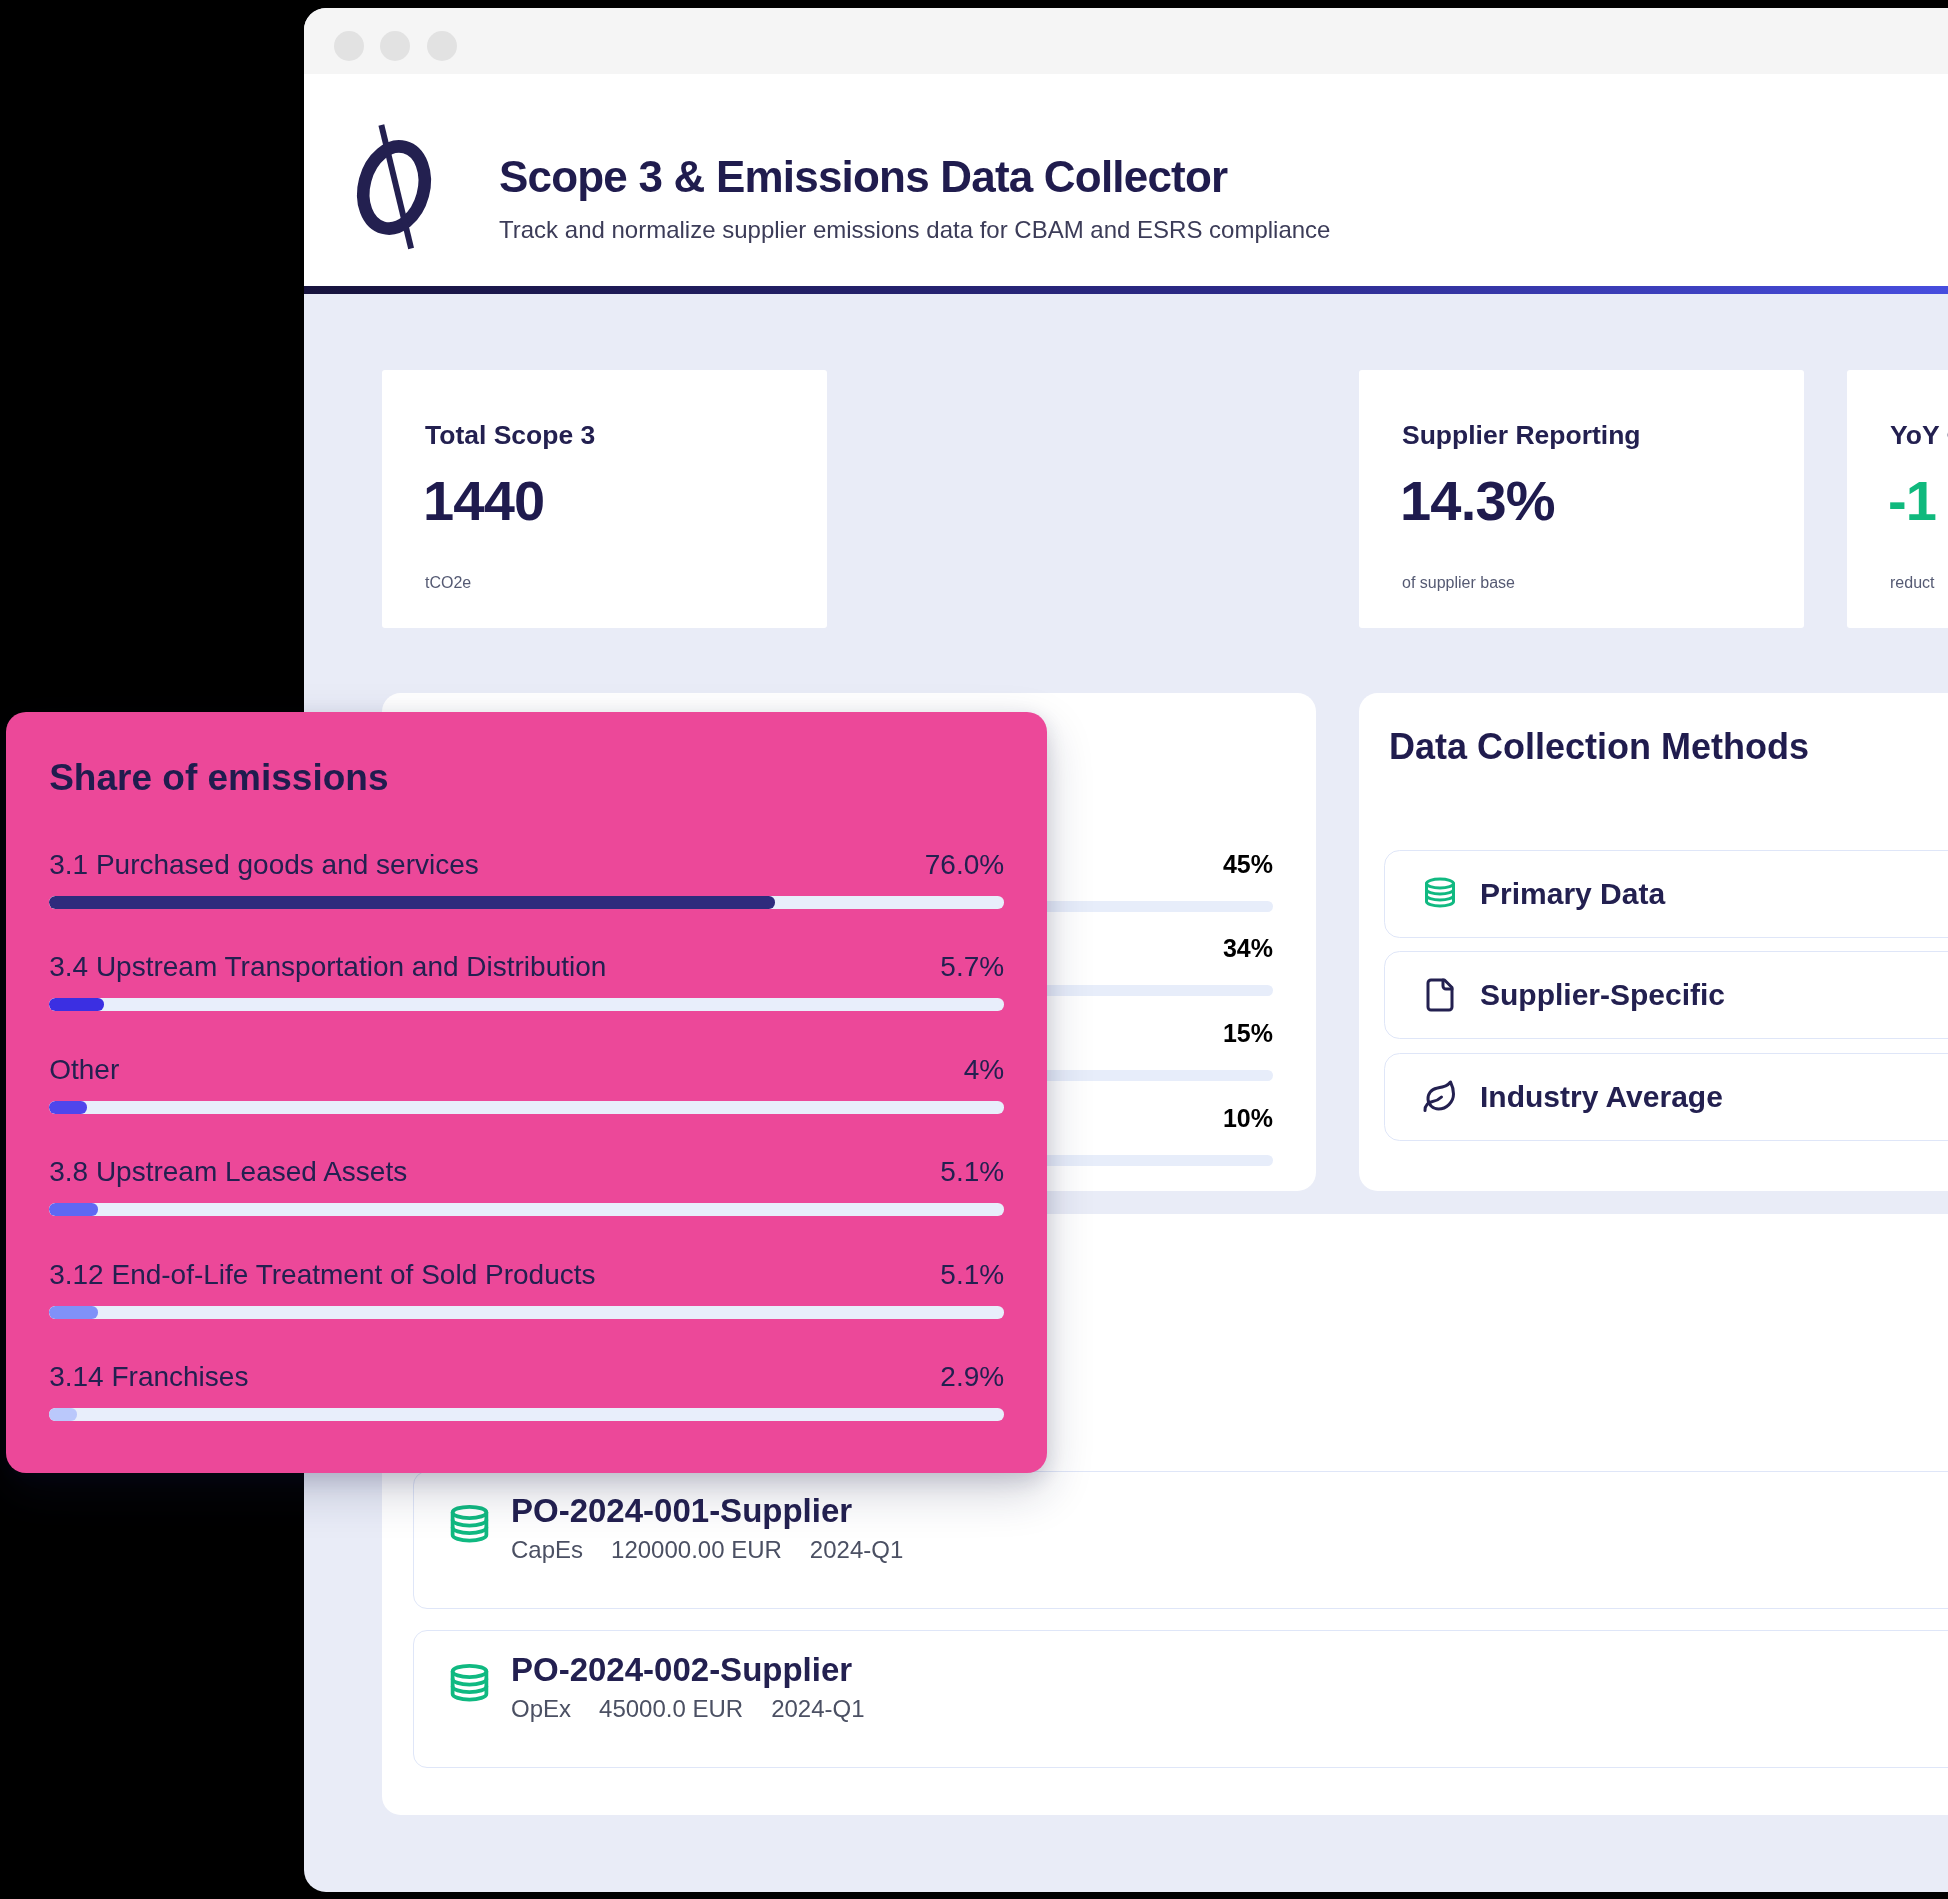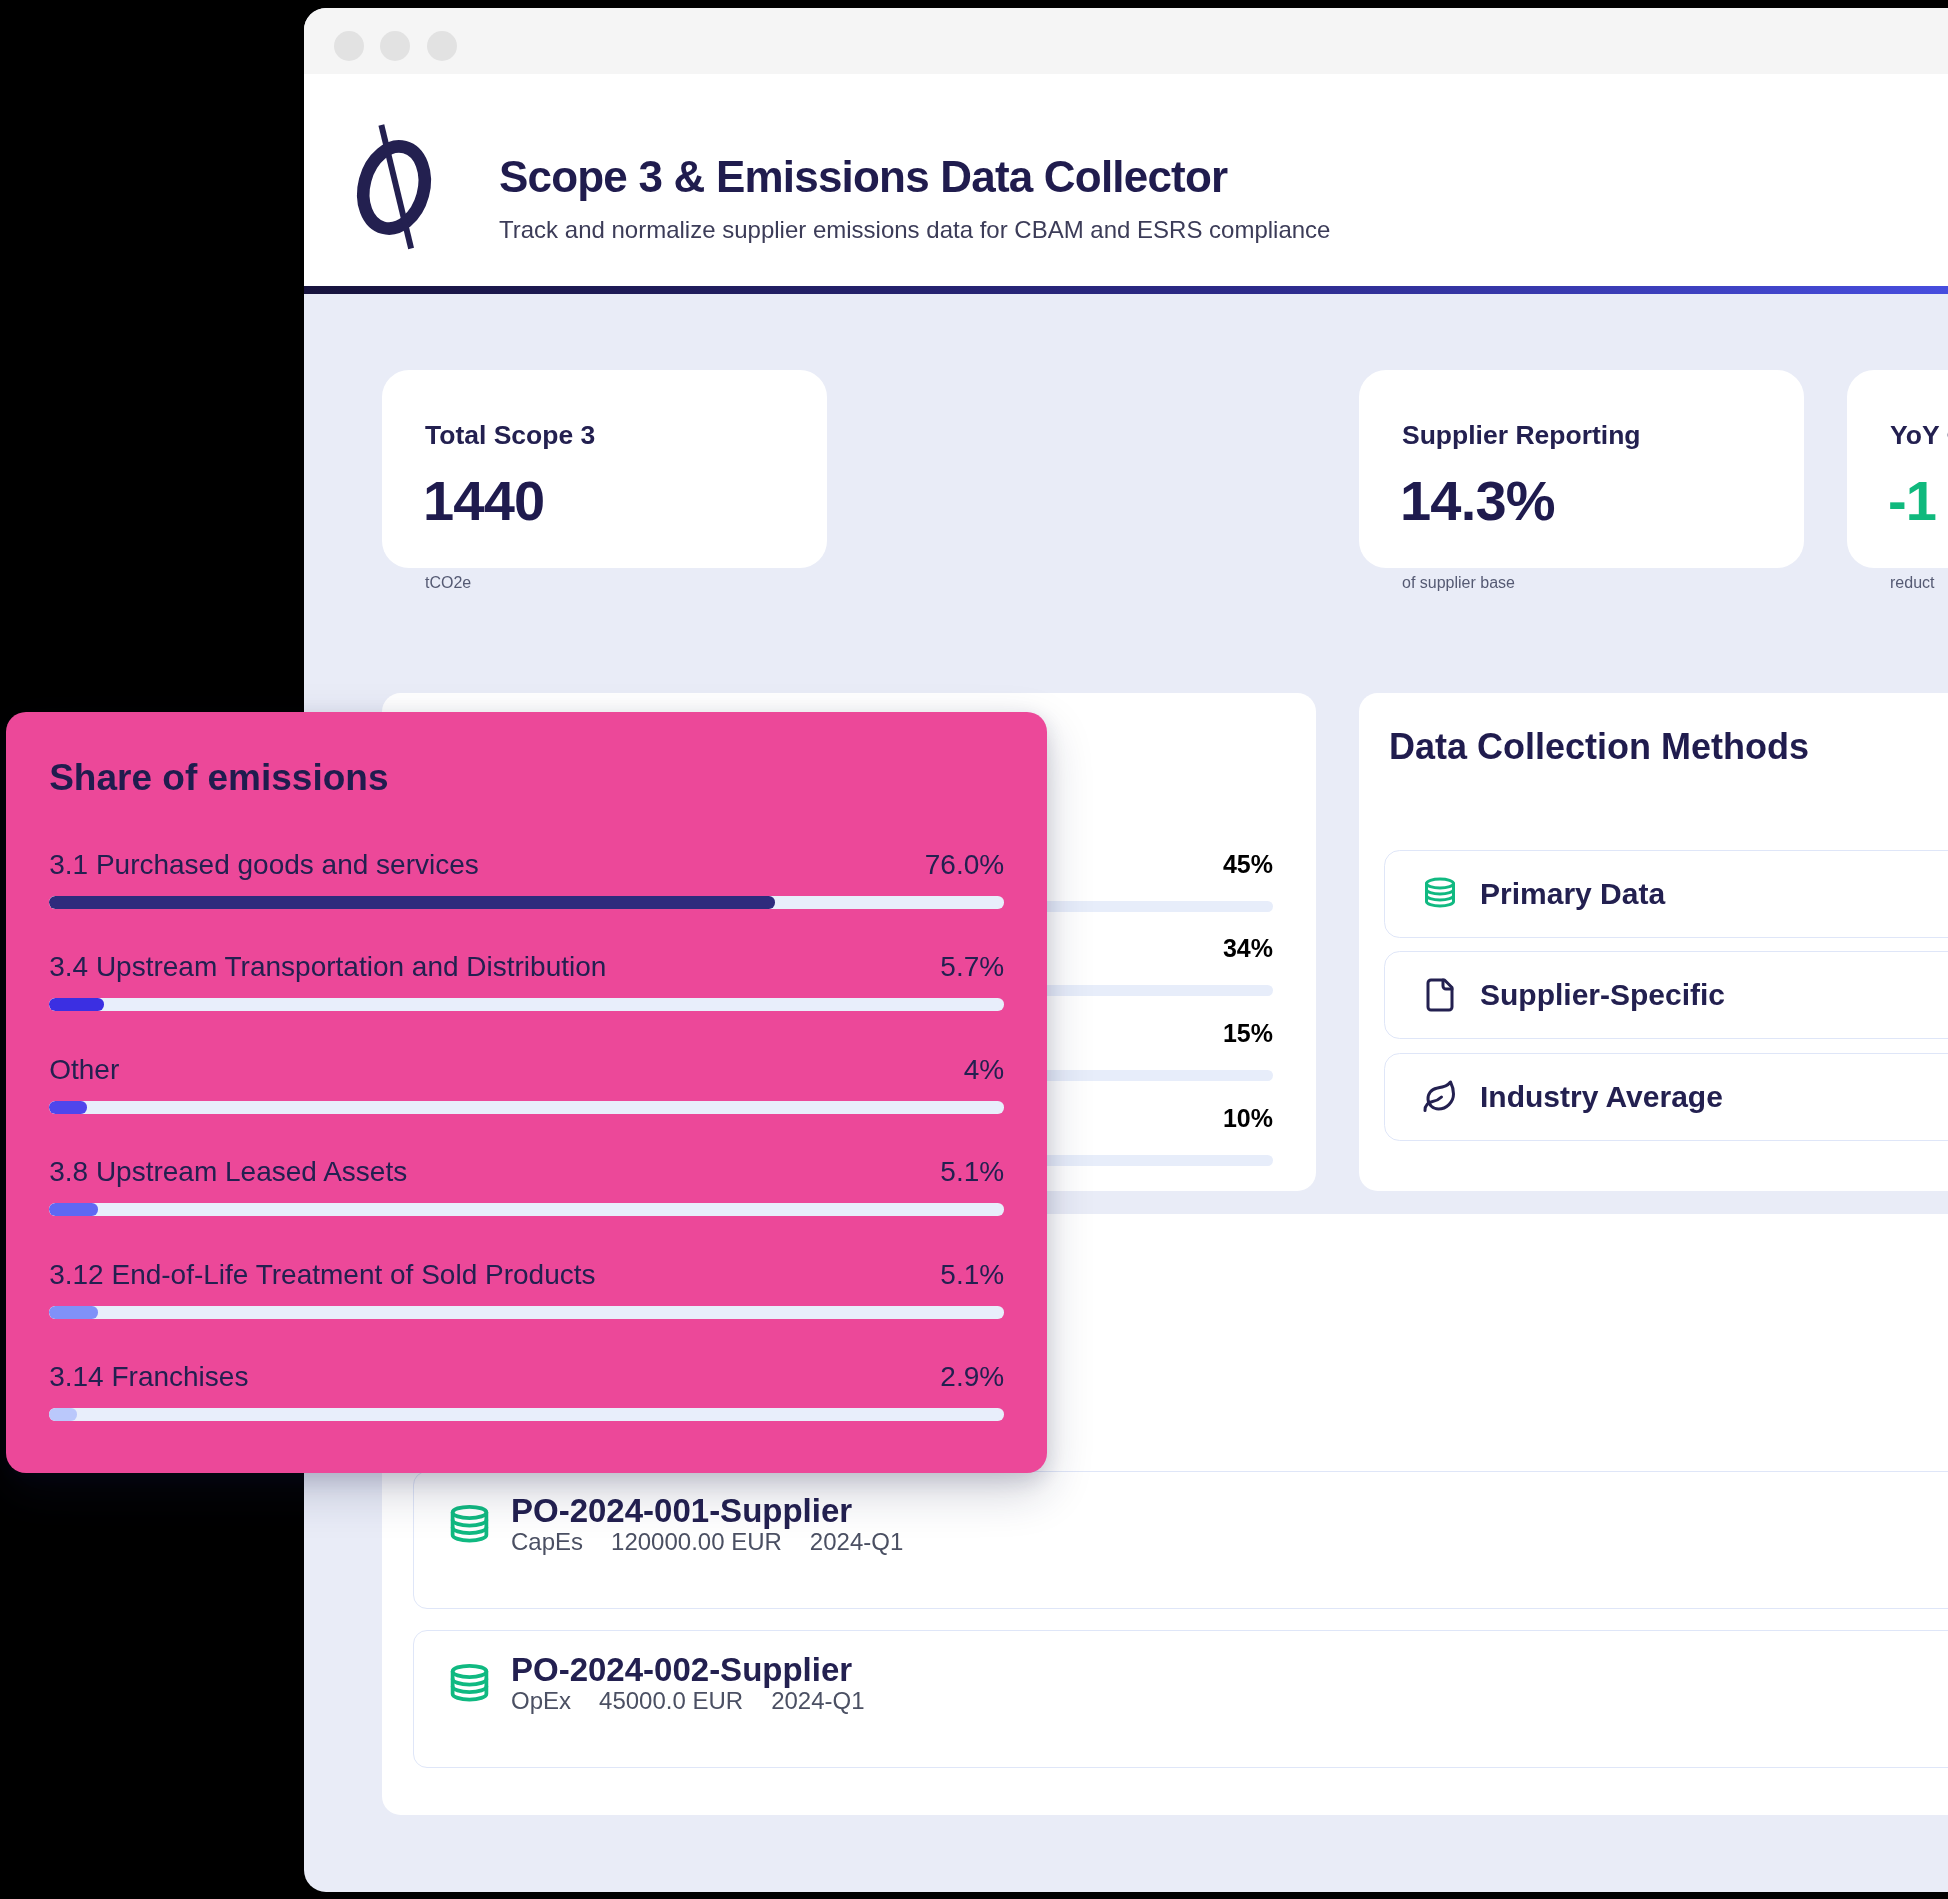--- a/index.html
+++ b/index.html
@@ -14,21 +14,21 @@
   .titlebar{position:absolute;left:0;top:0;width:100%;height:66px;background:#f5f5f5;}
   .dot{position:absolute;top:23px;width:30px;height:30px;border-radius:50%;background:#e2e2e2;}
   .dot:nth-of-type(1){left:30px;}.dot:nth-of-type(2){left:76px;}.dot:nth-of-type(3){left:123px;}
   .header{position:absolute;left:0;top:66px;width:100%;height:212px;background:#ffffff;}
   .logo{position:absolute;left:48px;top:45px;width:84px;height:134px;}
   .app-title{position:absolute;left:195px;top:78px;font-size:44px;font-weight:700;color:#201c4e;letter-spacing:-0.8px;}
   .app-subtitle{position:absolute;left:195px;top:142px;font-size:24px;color:#3c3c58;}
   .gradient-bar{position:absolute;left:0;top:278px;width:100%;height:7.8px;
     background:linear-gradient(90deg,#17133d 0%,#2c2a8a 55%,#4a51e8 100%);}
   
-  .kpi-card{position:absolute;top:362px;width:445px;height:198px;background:#fff;border-radius:27px;}
+  .kpi-card{position:absolute;top:362px;width:445px;height:258px;background:#fff;border-radius:3px;}
   .kpi-label{position:absolute;left:43px;top:50px;font-size:26.5px;font-weight:600;color:#232050;}
   .kpi-value{position:absolute;left:41px;top:98px;font-size:56px;font-weight:700;color:#1f1b4e;letter-spacing:-0.8px;}
   .kpi-value.green{color:#10b97d;}
   .kpi-sub{position:absolute;left:43px;top:204px;font-size:16px;color:#555a73;}
   .kpi-icon{position:absolute;top:44px;right:43px;width:34px;height:34px;color:#10b981;}
   
   .chart-card{position:absolute;left:78px;top:685px;width:934px;height:498px;background:#fff;border-radius:18.7px;}
   .bg-row{position:absolute;left:43px;right:43px;height:70px;}
   .bg-row:nth-of-type(1){top:156px;}.bg-row:nth-of-type(2){top:240px;}
   .bg-row:nth-of-type(3){top:325px;}.bg-row:nth-of-type(4){top:410px;}
@@ -44,21 +44,21 @@
   .method-icon.green{color:#10b981;}
   .method-icon.navy{color:#232050;}
   .method-label{position:absolute;left:95px;top:26.5px;font-size:30px;font-weight:600;color:#232050;}
   
   .po-card{position:absolute;left:78px;top:1206px;width:1790px;height:601px;background:#fff;border-radius:18.7px;}
   .po-row{position:absolute;left:31px;width:1728px;height:136px;background:#fff;
     border:1.6px solid #dfe6f8;border-radius:14px;}
   .po-row:nth-of-type(1){top:257px;}.po-row:nth-of-type(2){top:416px;}
   .po-icon{position:absolute;left:33px;top:31px;width:45px;height:45px;color:#10b981;}
   .po-title{position:absolute;left:97px;top:20px;font-size:33px;font-weight:700;color:#232050;}
-  .po-meta{position:absolute;left:97px;top:56px;display:flex;gap:28px;font-size:24px;color:#4b5063;}
+  .po-meta{position:absolute;left:97px;top:64px;display:flex;gap:28px;font-size:24px;color:#4b5063;}
   
   .overlay-card{position:absolute;left:6.2px;top:712px;width:1041px;height:761px;background:#ec4899;border-radius:20px;
     box-shadow:0 18.7px 47px rgba(25,28,70,.20),0 6.2px 18.7px rgba(25,28,70,.14);}
   .overlay-title{position:absolute;left:43px;top:45px;font-size:37px;font-weight:600;color:#201c4e;}
   .em-row{position:absolute;left:43px;right:43px;height:93px;}
   .em-row:nth-of-type(2){top:136px;}.em-row:nth-of-type(3){top:238px;}
   .em-row:nth-of-type(4){top:341px;}.em-row:nth-of-type(5){top:443px;}
   .em-row:nth-of-type(6){top:546px;}.em-row:nth-of-type(7){top:648px;}
   .em-label{position:absolute;left:0;top:0;font-size:28px;line-height:34px;color:#232050;}
   .em-pct{position:absolute;right:0;top:0;font-size:28px;line-height:34px;color:#232050;}

